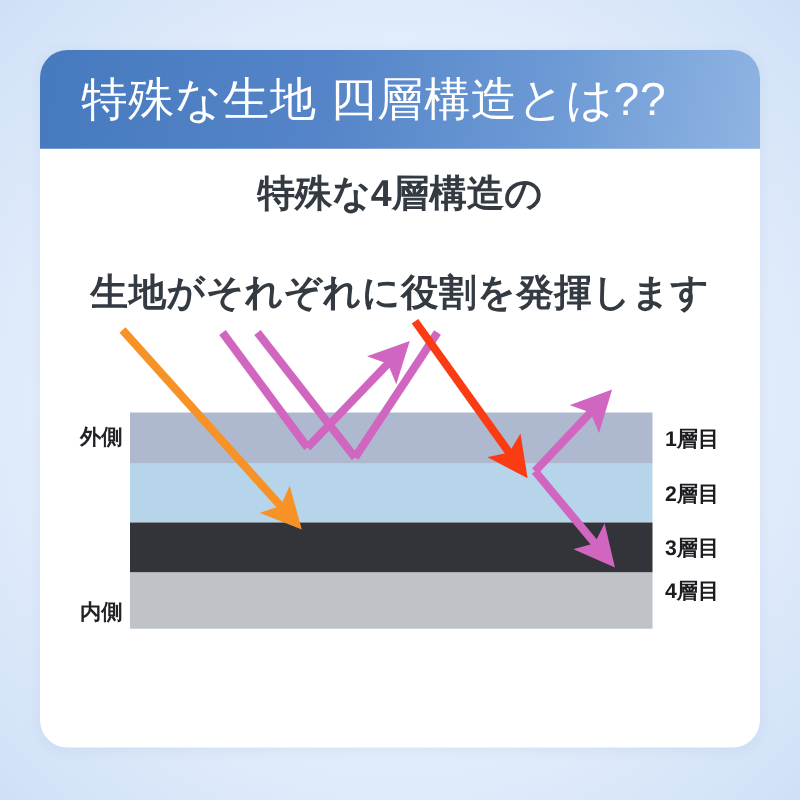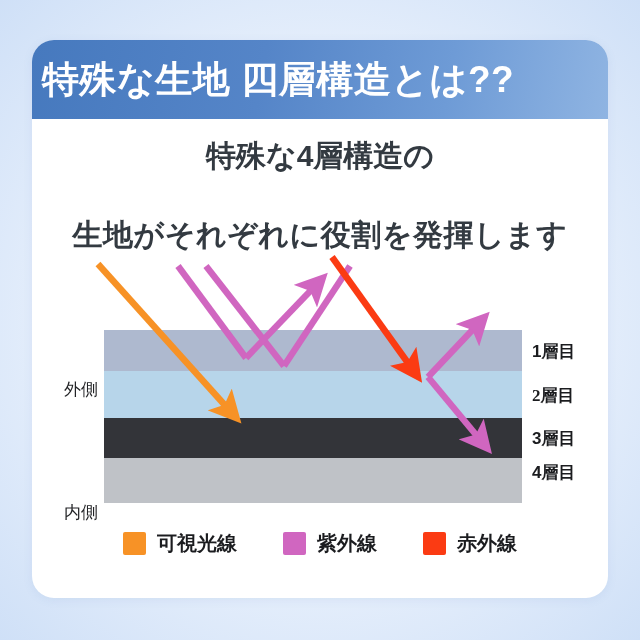--- a/index.html
+++ b/index.html
@@ -18,49 +18,49 @@
     position:absolute;left:32px;top:40px;width:576px;height:558px;
     background:#ffffff;border-radius:22px;overflow:hidden;
     box-shadow:0 2px 10px rgba(90,130,190,.10);
   }
   #title-bar{
     position:absolute;left:0;top:0;width:576px;height:79px;
     background:linear-gradient(100deg,#4679be 0%,#5585c8 40%,#6e9bd6 72%,#8fb4e2 100%);
     display:flex;align-items:center;
   }
   #title-text{
-    color:#ffffff;font-size:37px;font-weight:700;letter-spacing:.5px;
-    margin-left:10px;white-space:nowrap;line-height:1;
+    color:#ffffff;font-size:37px;font-weight:400;letter-spacing:.5px;
+    margin-left:33px;white-space:nowrap;line-height:1;
   }
   
   #lead{
     position:absolute;left:0;top:92px;width:576px;text-align:center;
     color:#333a41;font-size:30px;font-weight:700;line-height:1.58;
   }
   #lead .l2{letter-spacing:.5px;margin-top:32px;}
   
   #diagram{position:absolute;left:0;top:0;width:576px;height:558px;}
   .layer{position:absolute;left:72px;width:418px;}
   #layer1{top:290px;height:41px;background:#aeb9cf;}
   #layer2{top:331px;height:47px;background:#b7d5ea;}
   #layer3{top:378px;height:40px;background:#333439;}
   #layer4{top:418px;height:45px;background:#bfc2c7;}
 
   .side-label{
-    position:absolute;color:#222326;font-size:17px;font-weight:400;
-    text-align:right;width:62px;left:4px;margin-top:40px;
+    position:absolute;color:#222326;font-size:17px;font-weight:700;
+    text-align:right;width:62px;left:4px;
   }
   #label-outer{top:298px;}
-  #label-inner{top:421px;}
+  #label-inner{top:438px;}
 
   .layer-label{
     position:absolute;left:500px;color:#1b1c1f;font-size:17px;font-weight:600;
   }
   #ll1{top:300px;}
-  #ll2{top:344px;font-family:Liberation Serif, serif;}
+  #ll2{top:344px;}
   #ll3{top:387px;}
   #ll4{top:421px;}
 
   #rays{position:absolute;left:0;top:0;width:576px;height:558px;pointer-events:none;}
 
   
   #legend{
     position:absolute;left:0;top:490px;width:576px;
     display:flex;justify-content:center;align-items:center;gap:46px;
   }
@@ -127,33 +127,15 @@
           <path d="M396,337 L447,283" fill="none" stroke="#d066c0" stroke-width="6.5" marker-end="url(#ah-magenta)"></path>
           <path d="M396,337 L450,402" fill="none" stroke="#d066c0" stroke-width="6.5" marker-end="url(#ah-magenta)"></path>
         </g>
 
         <g>
           <path d="M300,217 L381,330" fill="none" stroke="#fb3b13" stroke-width="6.5" marker-end="url(#ah-red)"></path>
         </g>
       </svg>
     </div>
 
-    <div id="legend">
-
-      <div class="legend-item">
-        <span class="swatch" style="background:#f79226"></span>
-        <span class="legend-text">可視光線</span>
-      </div>
-
-      <div class="legend-item">
-        <span class="swatch" style="background:#d066c0"></span>
-        <span class="legend-text">紫外線</span>
-      </div>
-
-      <div class="legend-item">
-        <span class="swatch" style="background:#fb3b13"></span>
-        <span class="legend-text">赤外線</span>
-      </div>
-
-    </div>
 
   </div>
 </div>
 
 </body></html>

